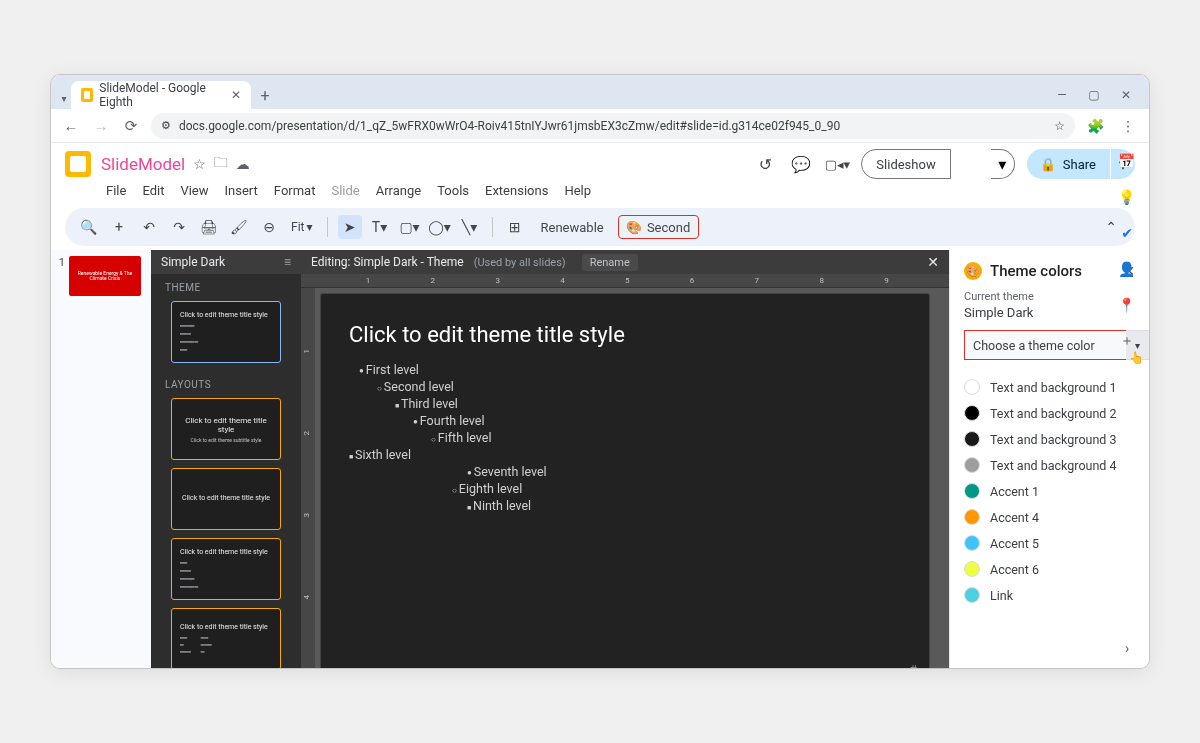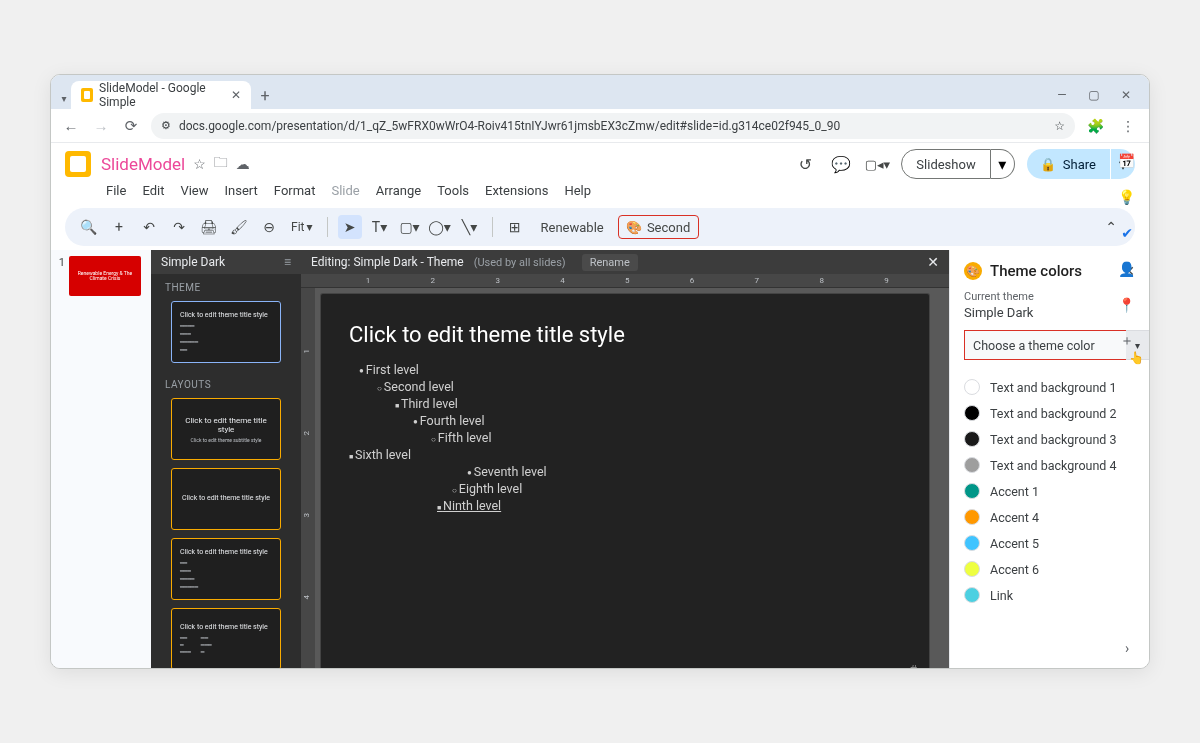--- a/index.html
+++ b/index.html
@@ -23,21 +23,21 @@
 .ext-icon, .menu-dots { width:22px; text-align:center; cursor:pointer; font-size:14px; }
 .slides-header { display:flex; align-items:center; padding:6px 14px 2px 14px; gap:10px; }
 .slides-logo { width:26px; height:26px; background:#ffb900; border-radius:4px; position:relative; }
 .slides-logo::after { content:""; position:absolute; inset:5px 5px 5px 5px; background:#fff; border-radius:2px; }
 .doc-title-row { display:flex; align-items:center; gap:8px; }
 .doc-title { font-size:17px; color:#ec4899; }
 .title-icon { color:#5f6368; font-size:14px; cursor:pointer; }
 .header-right { margin-left:auto; display:flex; align-items:center; gap:12px; }
 .header-icon { color:#444746; font-size:16px; cursor:pointer; width:24px; height:24px; display:flex; align-items:center; justify-content:center; }
 .slideshow-btn { height:30px; border:1px solid #747775; border-radius:18px; padding:0 14px; display:flex; align-items:center; gap:6px; font-size:13px; color:#3c4043; cursor:pointer; background:#fff; }
-.slideshow-split { display:flex; }
+.slideshow-split { display:flex;gap:40px; }
 .slideshow-split .arrow { border:1px solid #747775; border-left:none; border-radius:0 18px 18px 0; width:24px; display:flex; align-items:center; justify-content:center; height:30px; cursor:pointer; }
 .slideshow-split .slideshow-btn { border-radius:18px 0 0 18px; }
 .share-btn { height:30px; background:#c2e7ff; border-radius:18px; padding:0 14px; display:flex; align-items:center; gap:6px; font-size:13px; color:#001d35; cursor:pointer; }
 .share-split { display:flex; }
 .share-split .arrow { background:#c2e7ff; border-radius:0 18px 18px 0; width:24px; display:flex; align-items:center; justify-content:center; height:30px; cursor:pointer; margin-left:1px; }
 .share-split .share-btn { border-radius:18px 0 0 18px; }
 .menu-bar { display:flex; gap:2px; padding:0 14px 4px 48px; font-size:13px; color:#3c4043; }
 .menu-bar span { padding:2px 7px; cursor:pointer; border-radius:4px; }
 .menu-bar span.disabled { color:#9aa0a6; cursor:default; }
 .toolbar { height:38px; background:#edf2fa; margin:4px 14px; border-radius:22px; display:flex; align-items:center; padding:0 12px; gap:6px; font-size:13px; color:#444746; }
@@ -93,21 +93,21 @@
 </style>
 </head>
 <body>
 
 <div class="window-frame">
 
   <div class="chrome-tabs">
     <div class="tab-handle">▾</div>
     <div class="tab">
       <span class="favicon"></span>
-      <span>SlideModel - Google Simple</span>
+      <span>SlideModel - Google Eighth</span>
       <span class="close">✕</span>
     </div>
     <div class="new-tab">+</div>
     <div class="win-controls">
       <span>―</span>
       <span>▢</span>
       <span>✕</span>
     </div>
   </div>
 
@@ -269,21 +269,21 @@
         <div class="ct">Click to edit theme title style</div>
         <ul>
           <li class="b" style="margin-left:10px;">First level</li>
           <li class="c" style="margin-left:28px;">Second level</li>
           <li class="s" style="margin-left:46px;">Third level</li>
           <li class="b" style="margin-left:64px;">Fourth level</li>
           <li class="c" style="margin-left:82px;">Fifth level</li>
           <li class="s" style="">Sixth level</li>
           <li class="b" style="margin-left:118px;">Seventh level</li>
           <li class="c" style="margin-left:103px;">Eighth level</li>
-          <li class="s" style="margin-left:88px;text-decoration:underline;">Ninth level</li>
+          <li class="s" style="margin-left:118px;">Ninth level</li>
         </ul>
         <div class="hash">#</div>
       </div>
     </div>
 
     <div class="right-rail">
       <div class="rr-header">
         <span class="palette">🎨</span>
         <span>Theme colors</span>
         <span class="close-p">✕</span>

